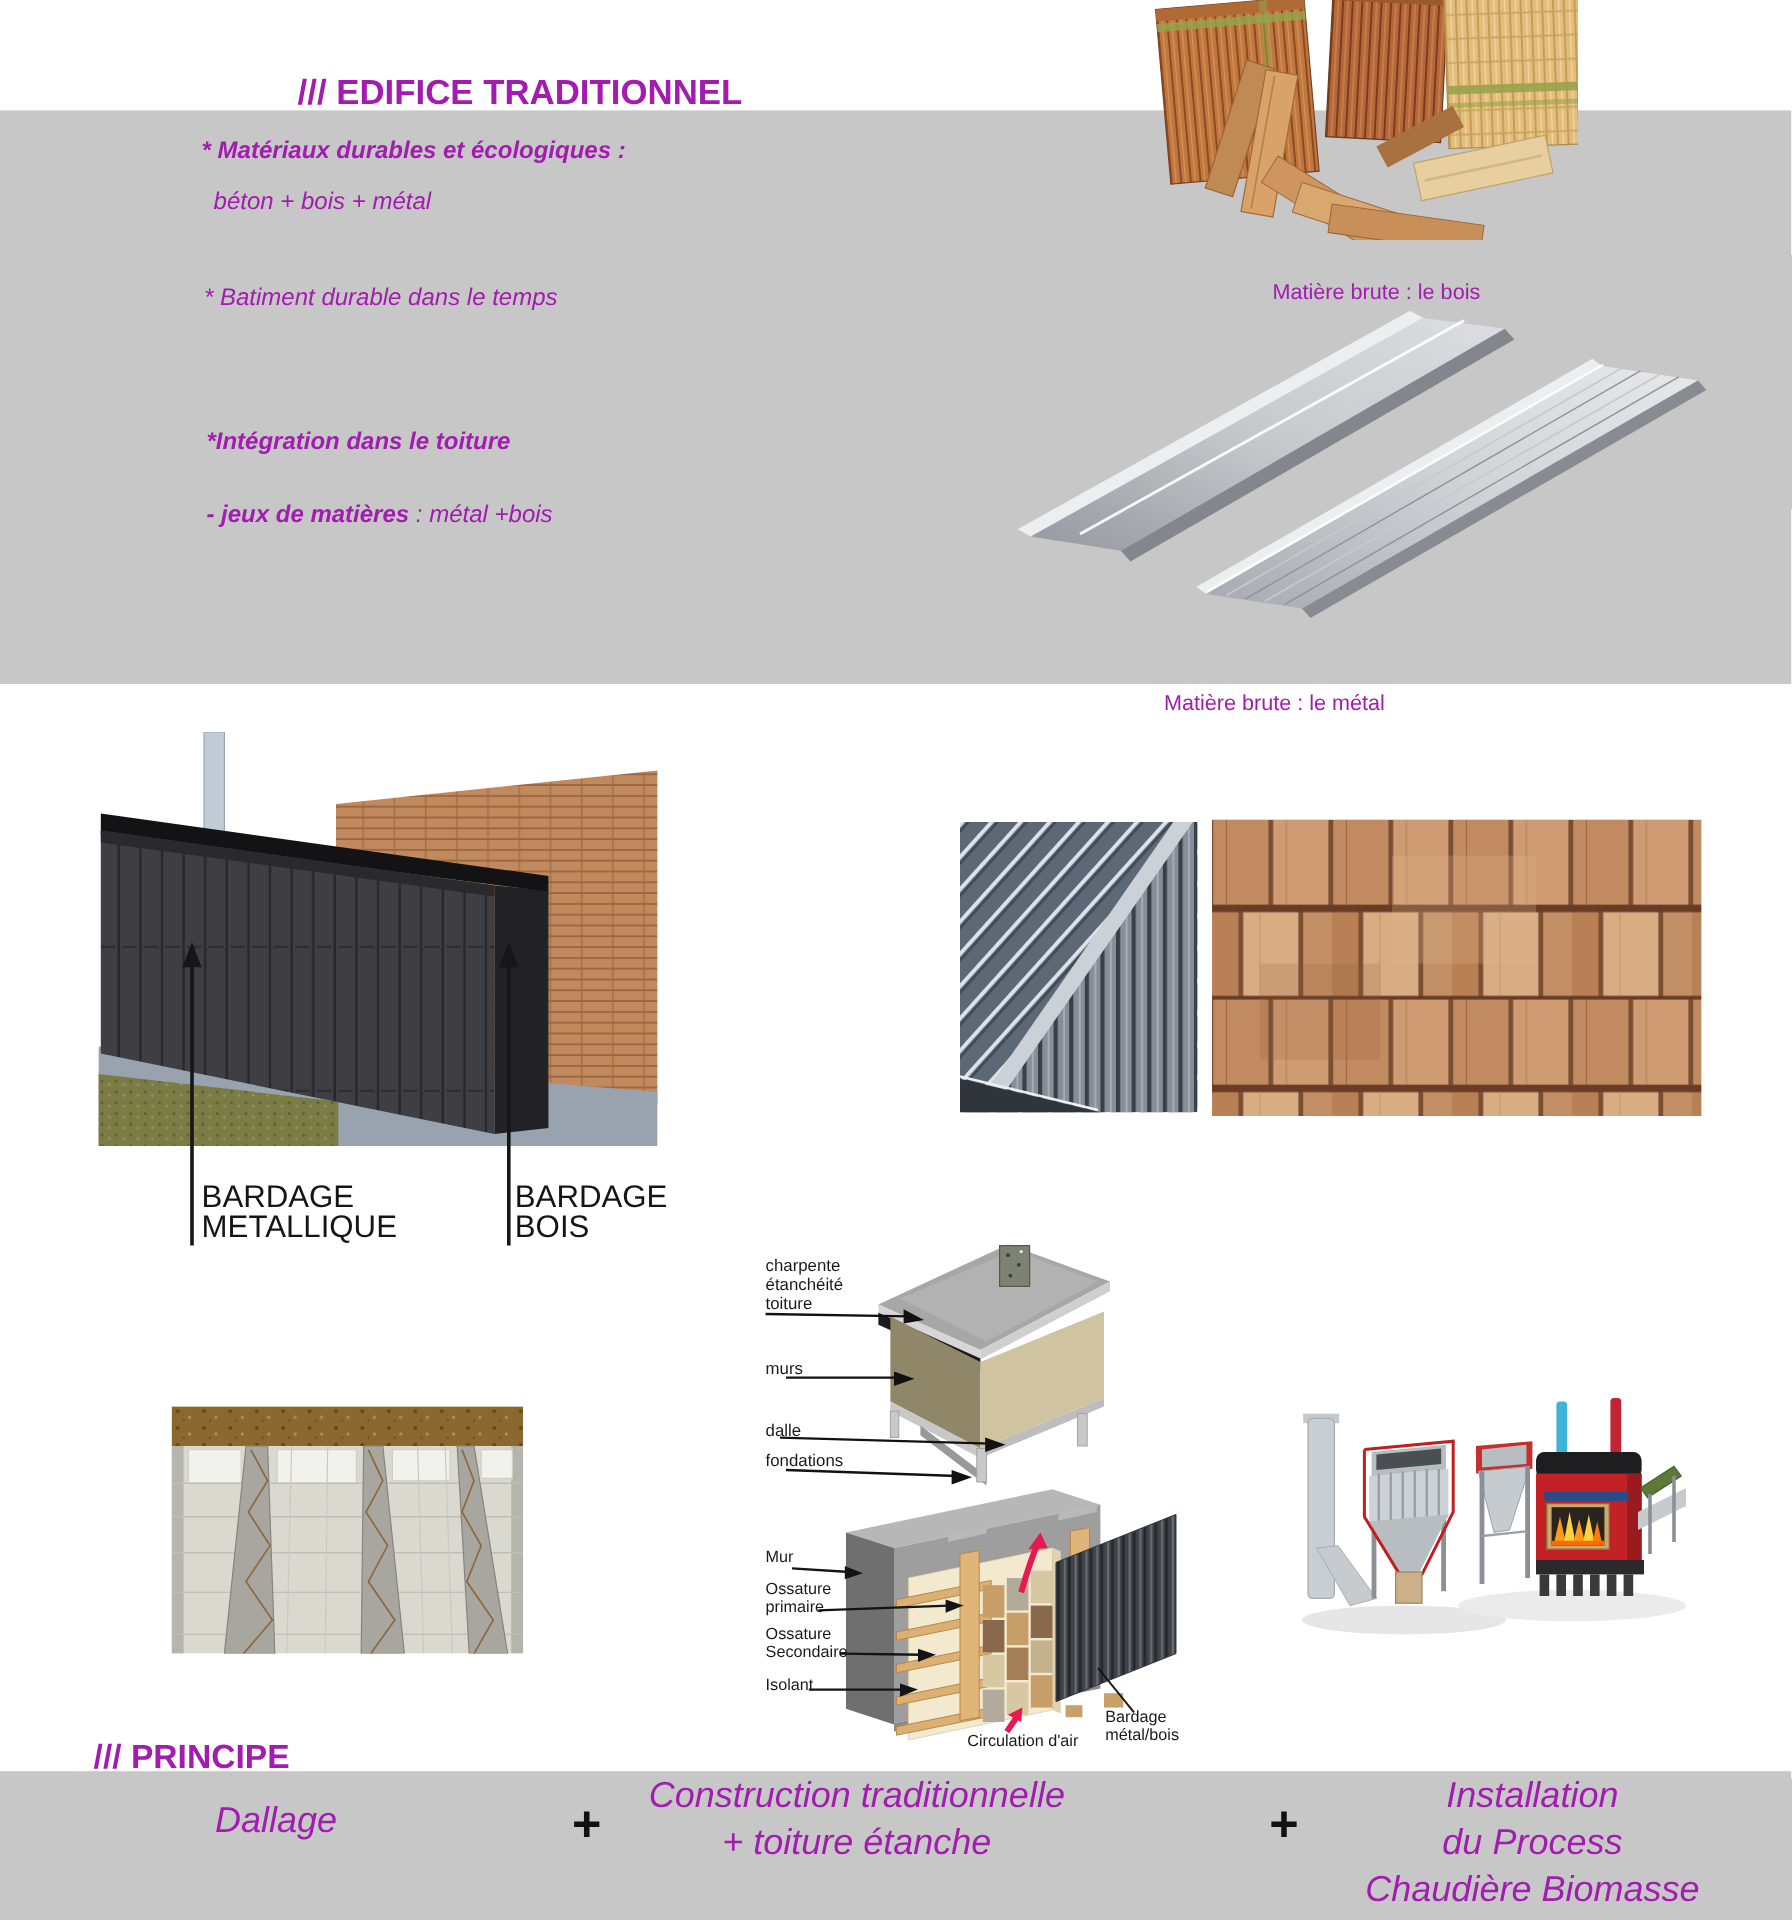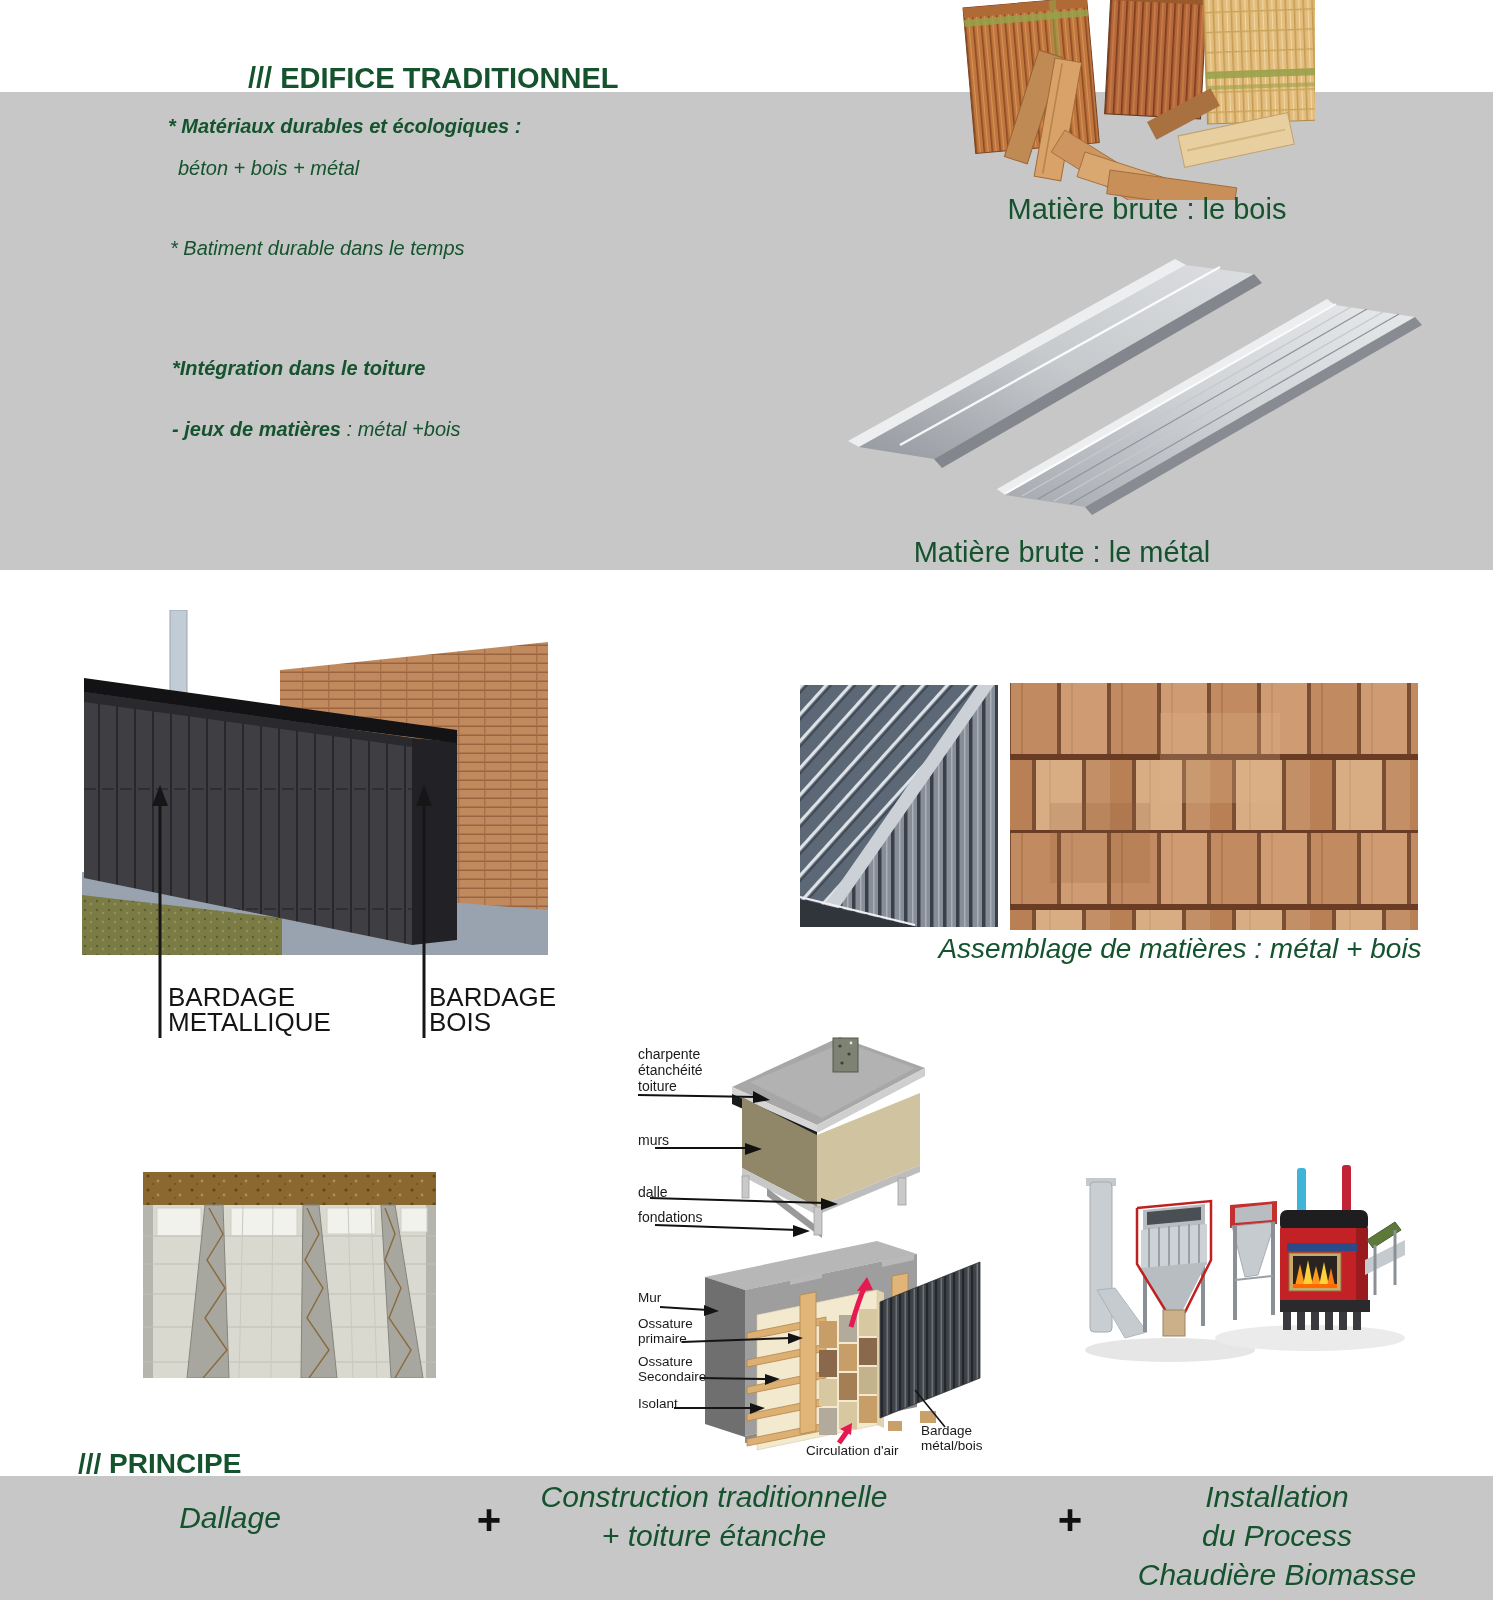--- a/index.html
+++ b/index.html
@@ -1,25 +1,25 @@
 <!DOCTYPE html>
 <html><head>
 <meta charset="utf-8">
 <style>
   html,body{margin:0;padding:0;background:#fff;}
   .page{position:relative;width:1493px;height:1600px;background:#ffffff;overflow:hidden;
         font-family:"Liberation Sans",sans-serif;}
   .abs{position:absolute;}
   .band{position:absolute;left:0;width:1493px;background:#c7c7c7;}
-  .txt{font-family:"Liberation Sans",sans-serif;color:#14532d;white-space:nowrap;}
+  .txt{font-family:"Liberation Sans",sans-serif;color:#a21caf;white-space:nowrap;}
   .b{font-weight:bold;}
   .i{font-style:italic;}
   .ctr{transform:translateX(-50%);text-align:center;}
   .fs28{font-size:20px;line-height:32px;font-style:italic;}
-  .fs27{font-size:29px;}
+  .fs27{font-size:18px;margin-top:40px;}
   .fs30{font-size:30px;}
   .bardage{font-size:26px;line-height:25px;letter-spacing:0px;color:#151515;}
   .dlabel{font-size:14px;line-height:16px;color:#1a1a1a;}
   .wlabel{font-size:13.5px;line-height:14.5px;color:#1a1a1a;}
   .plus{font-size:42px;font-weight:bold;color:#111;}
   .col3{line-height:39px;}
 </style>
 </head>
 <body>
 
@@ -206,21 +206,20 @@
         <line x1="12" y1="0" x2="12" y2="71" stroke="#a06a42" stroke-width="1"></line>
         <line x1="62" y1="0" x2="62" y2="71" stroke="#b5835a" stroke-width="1"></line>
         <line x1="-2" y1="77" x2="-2" y2="147" stroke="#9a6a44" stroke-width="1"></line>
         <line x1="40" y1="77" x2="40" y2="147" stroke="#c29a70" stroke-width="1"></line>
       </pattern>
     </defs>
     <rect width="408" height="247" fill="url(#shing)"></rect>
     <rect x="150" y="30" width="120" height="90" fill="#e0b88c" opacity="0.25"></rect>
     <rect x="40" y="120" width="100" height="80" fill="#8a5a38" opacity="0.18"></rect>
   </svg>
-  <div class="abs txt i ctr" style="left:1180px;top:933px;font-size:28px;">Assemblage de matières : métal + bois</div>
 
   <svg class="abs" style="left:620px;top:1030px;" width="420" height="212" viewBox="0 0 420 212">
     <polygon points="112,57 220,7 305,38 197,95" fill="#a7a7a7"></polygon>
     <polygon points="130,52 225,12 295,38 202,88" fill="#b2b2b2"></polygon>
     <polygon points="112,57 197,95 197,103 112,65" fill="#d6d6d6"></polygon>
     <polygon points="197,95 305,38 305,46 197,103" fill="#cfcfcf"></polygon>
     <polygon points="112,64 197,102 197,112 112,74" fill="#1b1b1d"></polygon>
     <polygon points="122,67 197,105 197,177 122,138" fill="#8f8768"></polygon>
     <polygon points="197,105 300,63 300,135 197,177" fill="#cfc3a0"></polygon>
     <polygon points="122,138 197,177 197,185 122,146" fill="#c8c8c8"></polygon>

